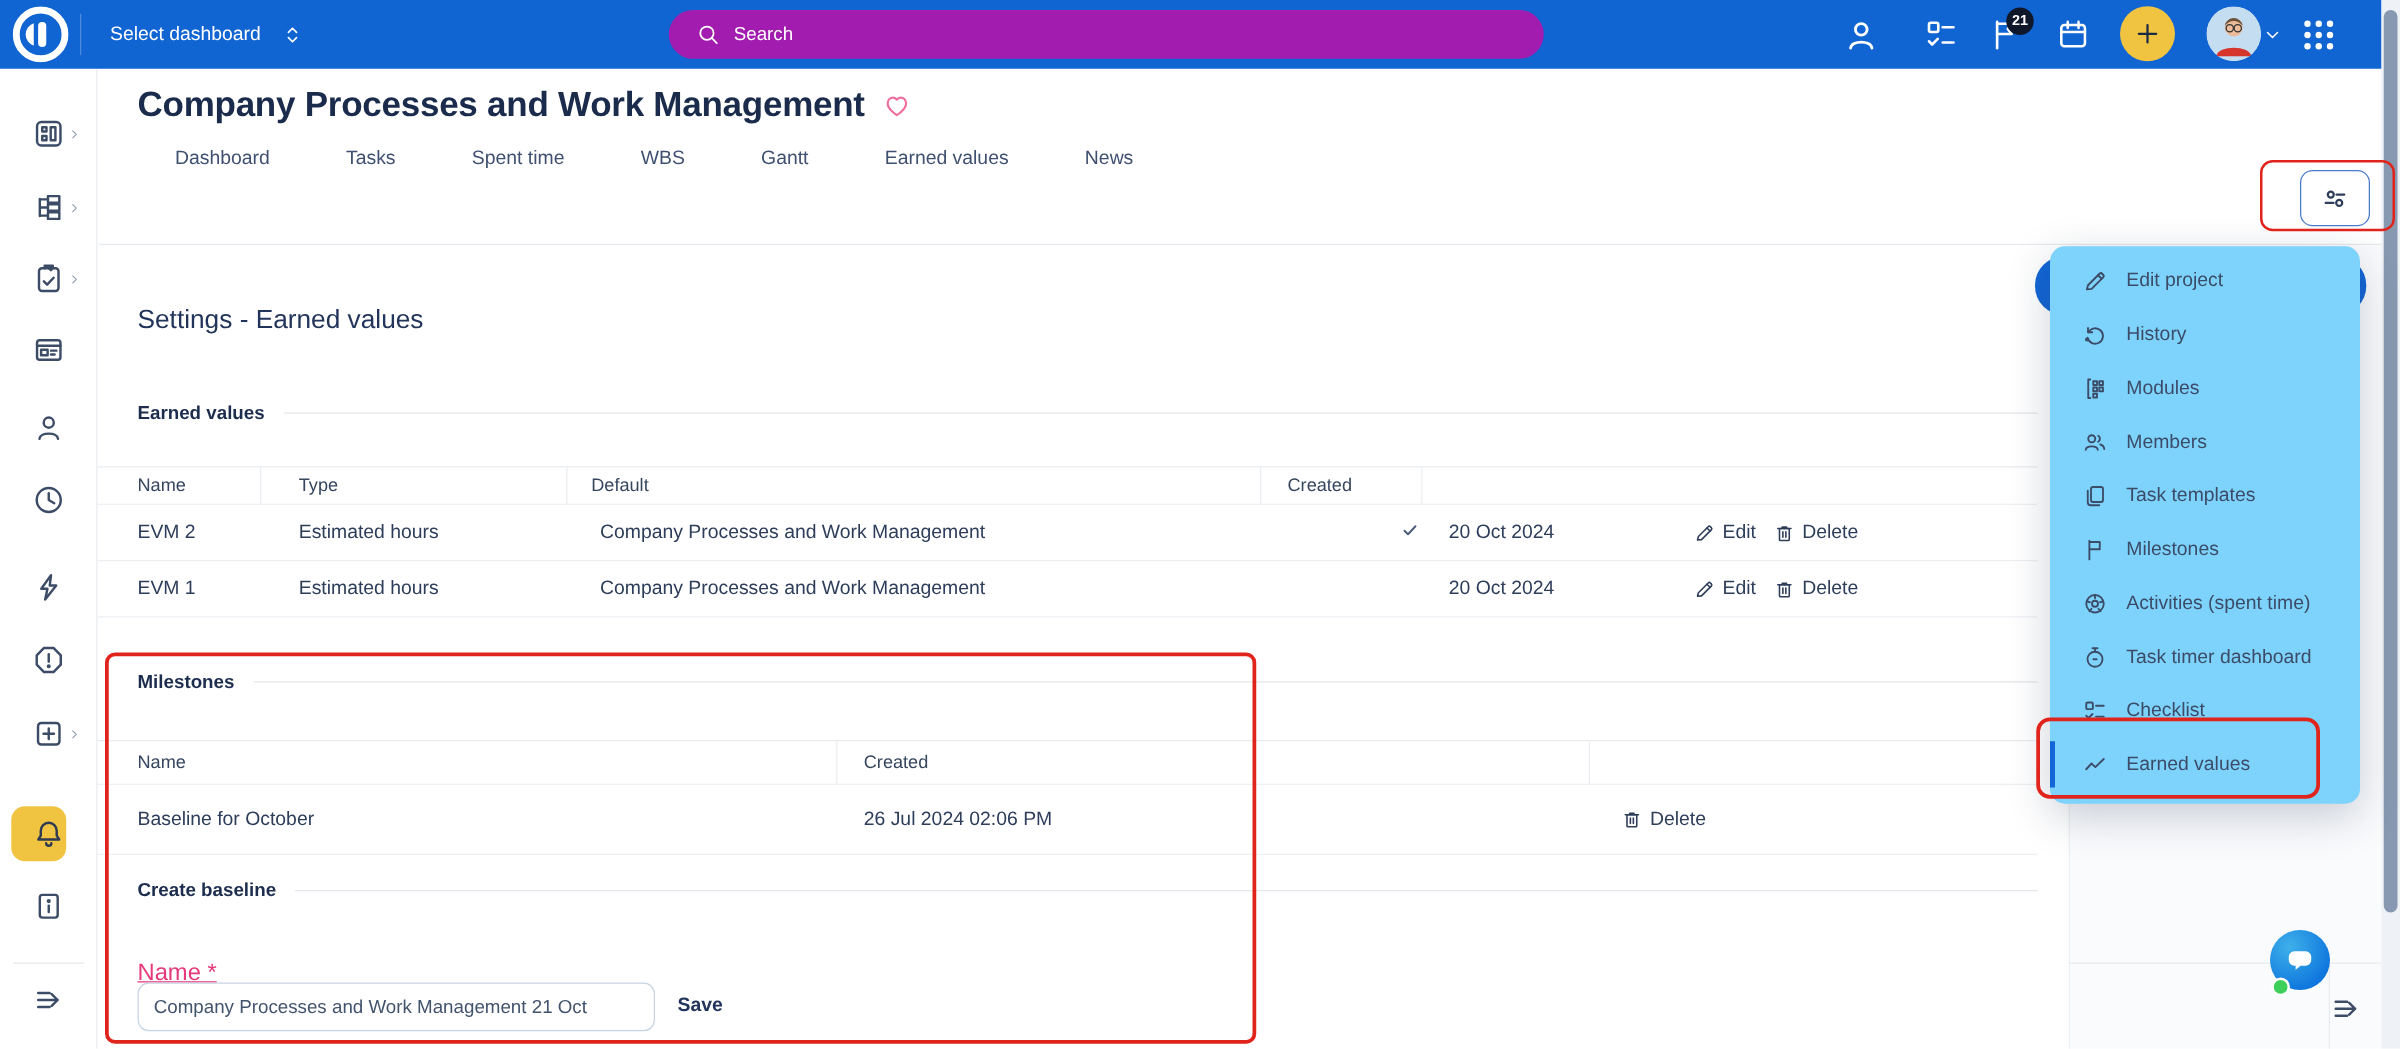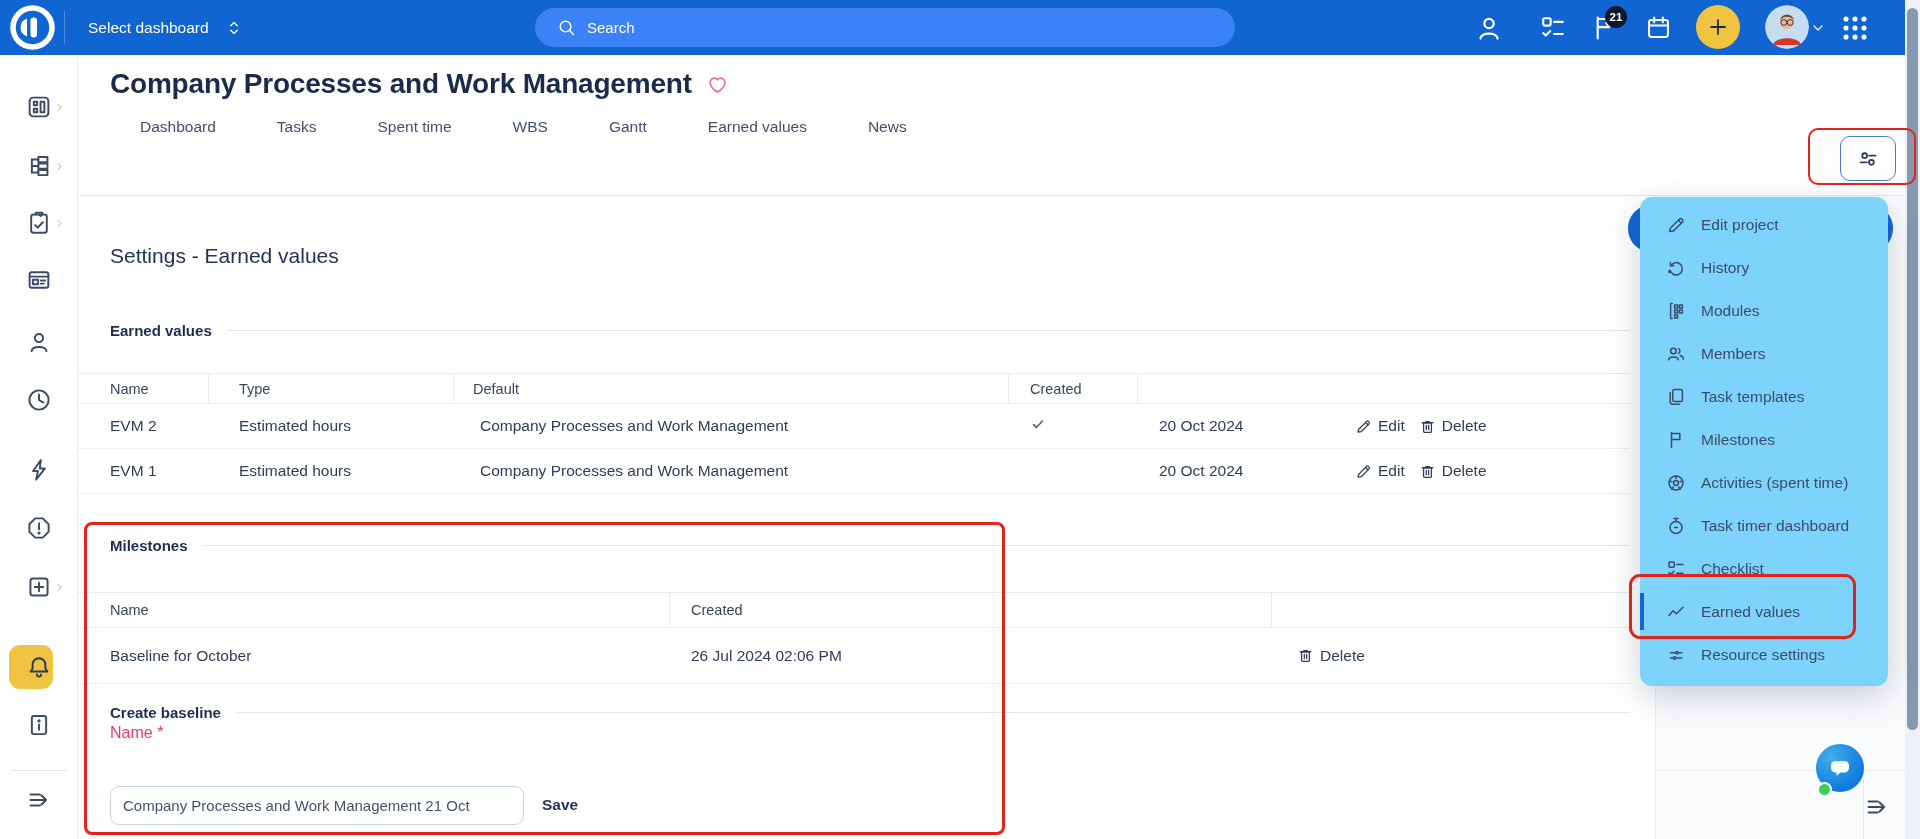--- a/index.html
+++ b/index.html
@@ -8,21 +8,21 @@
   .abs { position:absolute; }
   #stage { position:relative; width:1920px; height:839px; background:#fff; }
 
   
   #topbar { left:0; top:0; width:1905px; height:55px; background:#1165d3; z-index:40; }
   .tb-divider { left:64px; top:11px; width:1px; height:33px; background:rgba(255,255,255,.25); }
   #logo { left:10px; top:5px; width:45px; height:45px; }
   #select-dashboard { left:88px; top:0; height:55px; display:flex; align-items:center; gap:16px;
     color:#fff; font-size:15.5px; font-weight:500; cursor:pointer; }
   #searchbar { left:535px; top:8px; width:700px; height:39px; border-radius:20px;
-    background:#3b82f6; display:flex; align-items:center; padding-left:22px; gap:11px;
+    background:#a21caf; display:flex; align-items:center; padding-left:22px; gap:11px;
     color:#fff; font-size:15px; cursor:text; }
   .tbic { position:absolute; top:0; height:55px; display:flex; align-items:center; color:#fff; cursor:pointer; }
   #flag-badge { position:absolute; left:1605px; top:6px; min-width:22px; height:22px; border-radius:11px;
     background:#0f172a; color:#fff; font-size:11.5px; font-weight:bold; display:flex;
     align-items:center; justify-content:center; padding:7px 4px; z-index:41; }
   #plus-btn { left:1696px; top:5px; width:44px; height:44px; border-radius:50%; background:#f0c341;
     display:flex; align-items:center; justify-content:center; color:#1c2b45; cursor:pointer; }
   #avatar { left:1765px; top:5px; width:44px; height:44px; border-radius:50%; overflow:hidden; cursor:pointer; }
 
   
@@ -53,27 +53,27 @@
   .section .lbl { font-size:15px; font-weight:bold; color:#1d2d4e; white-space:nowrap; }
   .section .rule { flex:1; height:1px; background:#e3e6ea; }
 
   .tblrow { display:grid; align-items:center; border-bottom:1px solid #edeff3; font-size:15.5px; color:#2d3d5a; }
   .evm { grid-template-columns:131px 245px 555px 129px 193px 299px; }
   .bsl { grid-template-columns:592px 602px 358px; }
   .thead { border-top:1px solid #e9ecef; font-size:14.5px; color:#36465f; }
   .thead .cell { border-right:1px solid #e9edf1; height:100%; display:flex; align-items:center; }
   .thead .cell:last-child { border-right:none; }
   .c1 { padding-left:32px; } .c2 { padding-left:30px; } .c3 { padding-left:26px; }
-  .c4 { padding-left:19px; } .c5 { padding-left:21px; } .c6 { padding-left:24px; }
+  .c4 { padding-left:19px;text-align:right; } .c5 { padding-left:21px; } .c6 { padding-left:24px; }
   .b1 { padding-left:32px; } .b2 { padding-left:21px; } .b3 { padding-left:25px; }
   .act { display:flex; align-items:center; gap:6px; color:#2e3e5a; cursor:pointer; white-space:nowrap; }
   .actions { display:flex; gap:14px; align-items:center; }
   .checkmark { color:#49597a; }
 
-  #name-label { left:110px; top:724px; font-size:16px; color:#e5397c; }
+  #name-label { left:110px; top:768px; font-size:19px; color:#e5397c;text-decoration:underline; }
   #baseline-input { left:110px; top:786px; width:414px; height:39px; border:1.5px solid #c7d4e2;
     border-radius:9px; padding:0 12px; font-size:15px; color:#42536e; outline:none;
     font-family:"Liberation Sans", sans-serif; background:#fff; white-space:nowrap; overflow:hidden; }
   #save-btn { left:542px; top:796px; font-size:15.5px; font-weight:bold; color:#22345a; cursor:pointer; }
 
   
   #blue-pill { left:1628px; top:205px; width:265px; height:47px; border-radius:23px; background:#1366d6; z-index:5; }
   #project-menu { left:1640px; top:197px; width:248px; background:#7dd3fc; border-radius:12px;
     box-shadow:0 10px 34px rgba(25,39,70,.22); padding:6px 0 10px; z-index:10; }
   .menu-item { height:43px; display:flex; align-items:center; padding-left:26px; gap:15px;
@@ -563,31 +563,20 @@
         <span>Checklist</span>
       </div>
       <div class="menu-item active">
         <span class="ic" style="width: 20px; height: 20px;">
           <svg viewBox="0 0 20 20" fill="none" stroke="currentColor" stroke-width="1.5" stroke-linecap="round" stroke-linejoin="round">
             <path d="M3 13.4 7.2 8.8l3.1 2.9L17 5.2"></path>
           </svg>
         </span>
         <span>Earned values</span>
       </div>
-      <div class="menu-item">
-        <span class="ic" style="width: 20px; height: 20px;">
-          <svg viewBox="0 0 20 20" fill="none" stroke="currentColor" stroke-width="1.5" stroke-linecap="round" stroke-linejoin="round">
-            <path d="M4.4 7.8h4.6M13 7.8h2.8"></path>
-            <circle cx="11" cy="7.8" r="1.3"></circle>
-            <path d="M4.4 13h2.4M10.6 13h5.2"></path>
-            <circle cx="8.6" cy="13" r="1.3"></circle>
-          </svg>
-        </span>
-        <span>Resource settings</span>
-      </div>
     </div>
   <div class="abs" id="settings-btn">
     <span class="ic" style="width:24px;height:24px">
         <svg viewBox="0 0 20 20" fill="none" stroke="currentColor" stroke-width="1.5" stroke-linecap="round" stroke-linejoin="round">
           <circle cx="7.2" cy="7.2" r="2"></circle>
           <path d="M11 7.2h5.2"></path>
           <path d="M3.8 12.8H9"></path>
           <circle cx="12.8" cy="12.8" r="2"></circle>
         </svg>
       </span>

